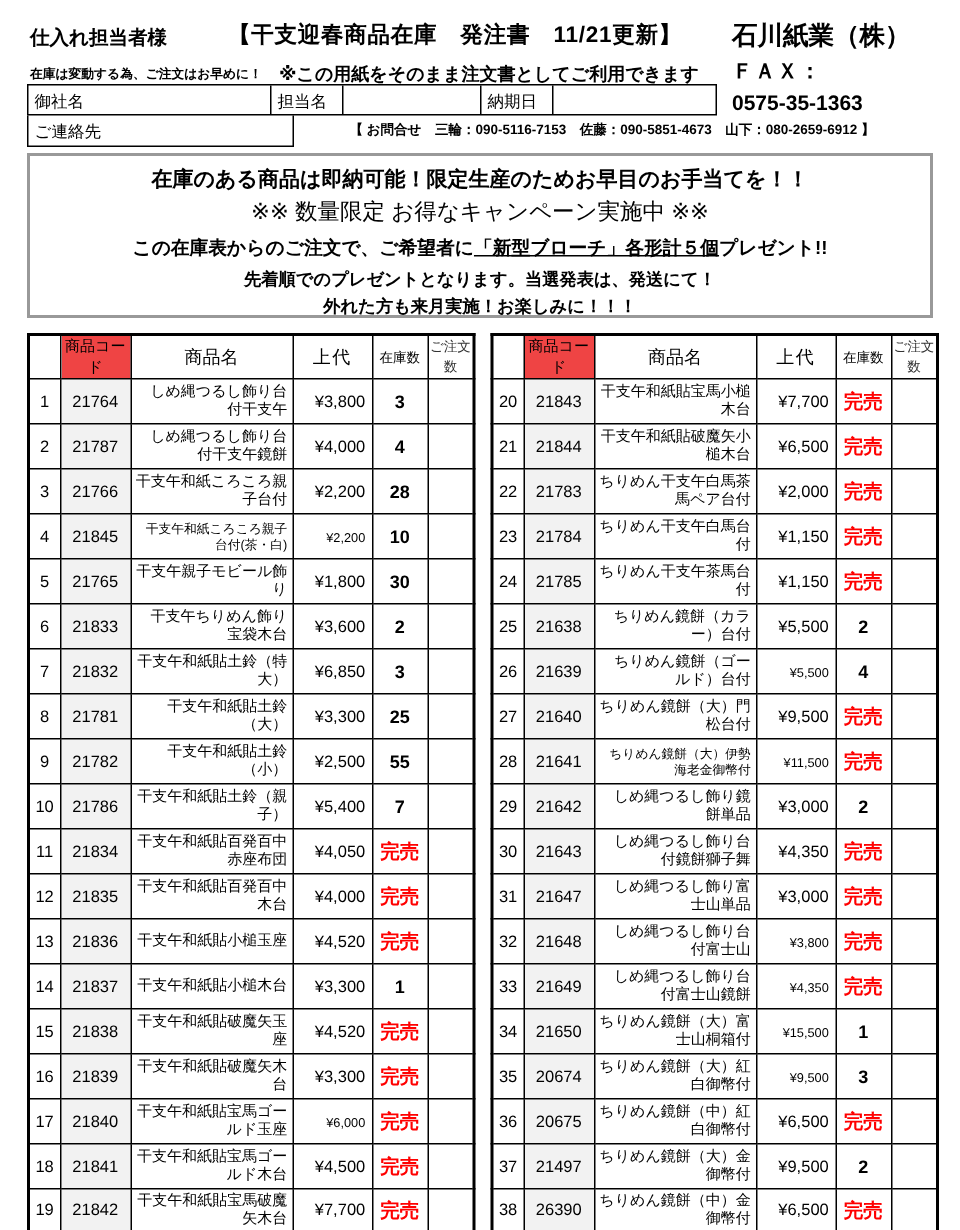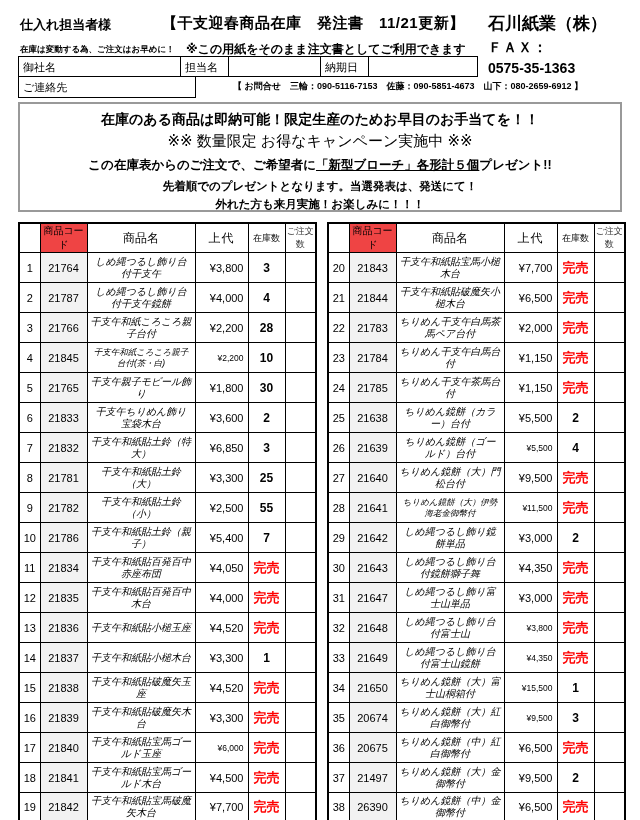--- a/index.html
+++ b/index.html
@@ -3,21 +3,21 @@
 <meta charset="utf-8">
 <style>
   * { box-sizing: border-box; margin: 0; padding: 0; }
   html,body { width: 640px; background: #fff; }
   body { height: 820px; position: relative; font-family: "Liberation Sans", "DejaVu Sans", sans-serif; color: #000; overflow: hidden; }
 
   
   .hdr { position: absolute; left: 0; top: 0; width: 640px; height: 100px; }
   .supplier { position: absolute; left: 20px; top: 16px; font-size: 13px; font-weight: bold; }
   .stocknote { position: absolute; left: 20px; top: 44px; font-size: 8.5px; font-weight: bold; text-align: right; }
-  .title { position: absolute; left: 162px; top: 14px; font-size: 15px; font-weight: bold; letter-spacing: 0.5px; }
+  .title { position: absolute; left: 152px; top: 14px; font-size: 15px; font-weight: bold; letter-spacing: 0.5px; }
   .subtitle { position: absolute; left: 186px; top: 41px; font-size: 12px; font-weight: bold; }
   .company { position: absolute; left: 488px; top: 12px; font-size: 17px; font-weight: bold; }
   .faxlabel { position: absolute; left: 488px; top: 39px; font-size: 14px; font-weight: bold; letter-spacing: 1px; }
   .faxnum { position: absolute; left: 488px; top: 60px; font-size: 14px; font-weight: bold; }
 
   
   .form1 { position: absolute; left: 18px; top: 56px; width: 460px; height: 21px; display: flex; border: 1px solid #000; }
   .form1 > div { border-right: 1px solid #000; height: 100%; font-size: 11px; padding: 3px 4px; }
   .form1 > div:last-child { border-right: none; }
   .f-company { width: 162px; }
@@ -49,21 +49,21 @@
   col.c-price { width: 53px; }
   col.c-stock { width: 37px; }
   col.c-order { width: 31px; }
   th.h-code  { background: #ef4444; font-size: 10px; }
   th.h-name  { font-size: 12px; font-weight: bold; }
   th.h-price { font-size: 12px; font-weight: bold; letter-spacing: 1px; }
   th.h-stock { font-size: 9px; margin-left: 42px; }
   th.h-order { font-size: 9px; color: #333; }
   td.num  { font-size: 11px; text-align: center; }
   td.code { font-size: 11px; text-align: center; background: #f2f2f2; }
-  td.name { font-size: 10px; text-align: center; padding: 1px 3px; line-height: 1.2; font-style: italic; }
+  td.name { font-size: 10px; text-align: right; padding: 1px 3px; line-height: 1.2; }
   td.name.small { font-size: 8.5px; }
   td.price { font-size: 11px; text-align: right; padding-right: 4px; }
   td.price.small { font-size: 8.5px; }
   td.stock { font-size: 12px; font-weight: bold; text-align: center; }
   td.stock.soldout { font-size: 13px; }
   td.order { background: #fff; }
 </style>
 </head>
 <body>
 

